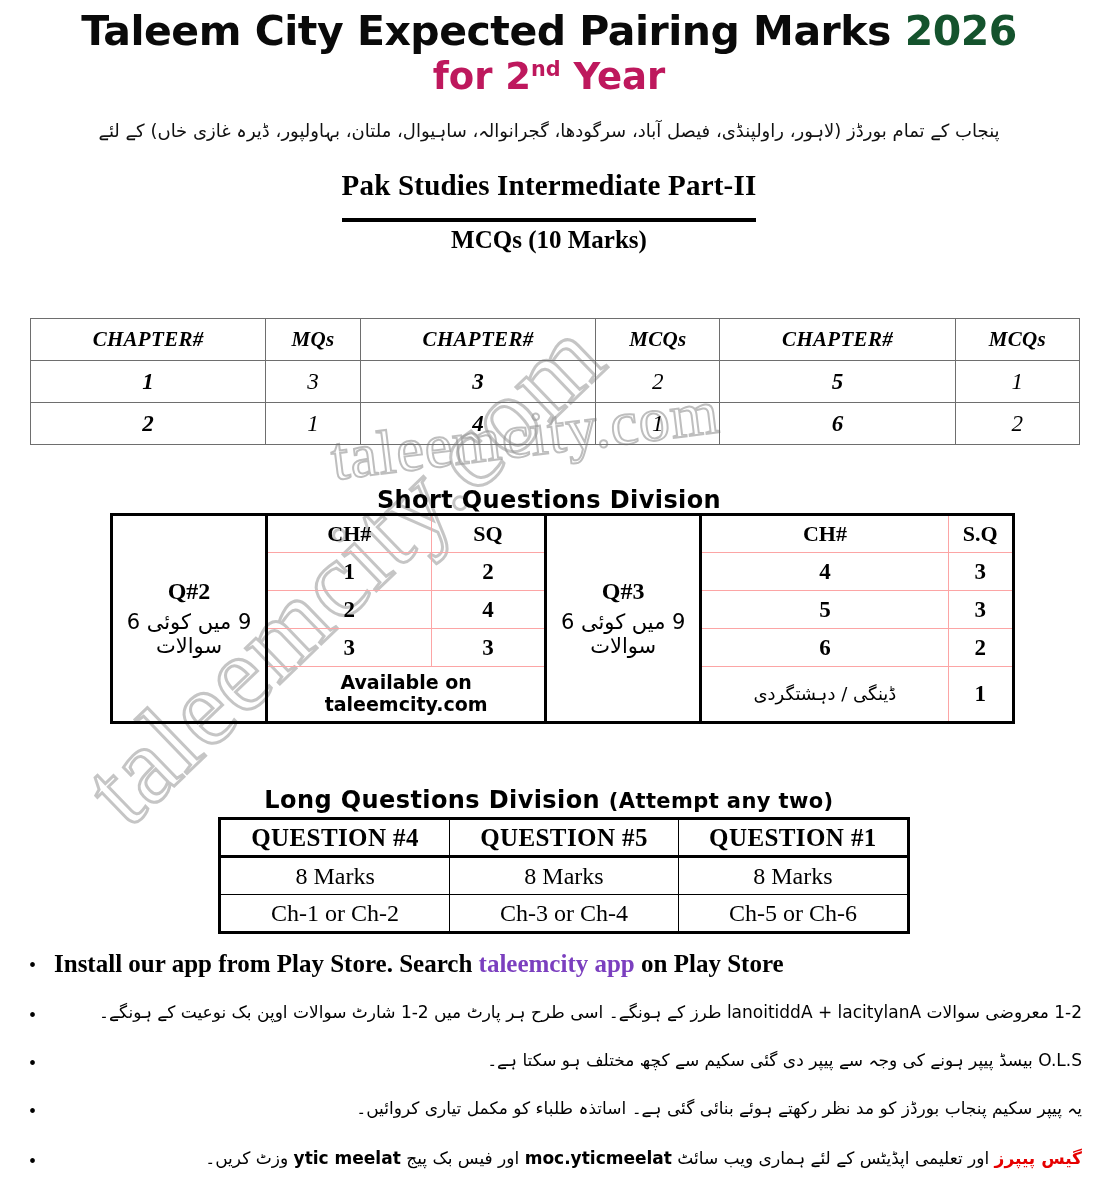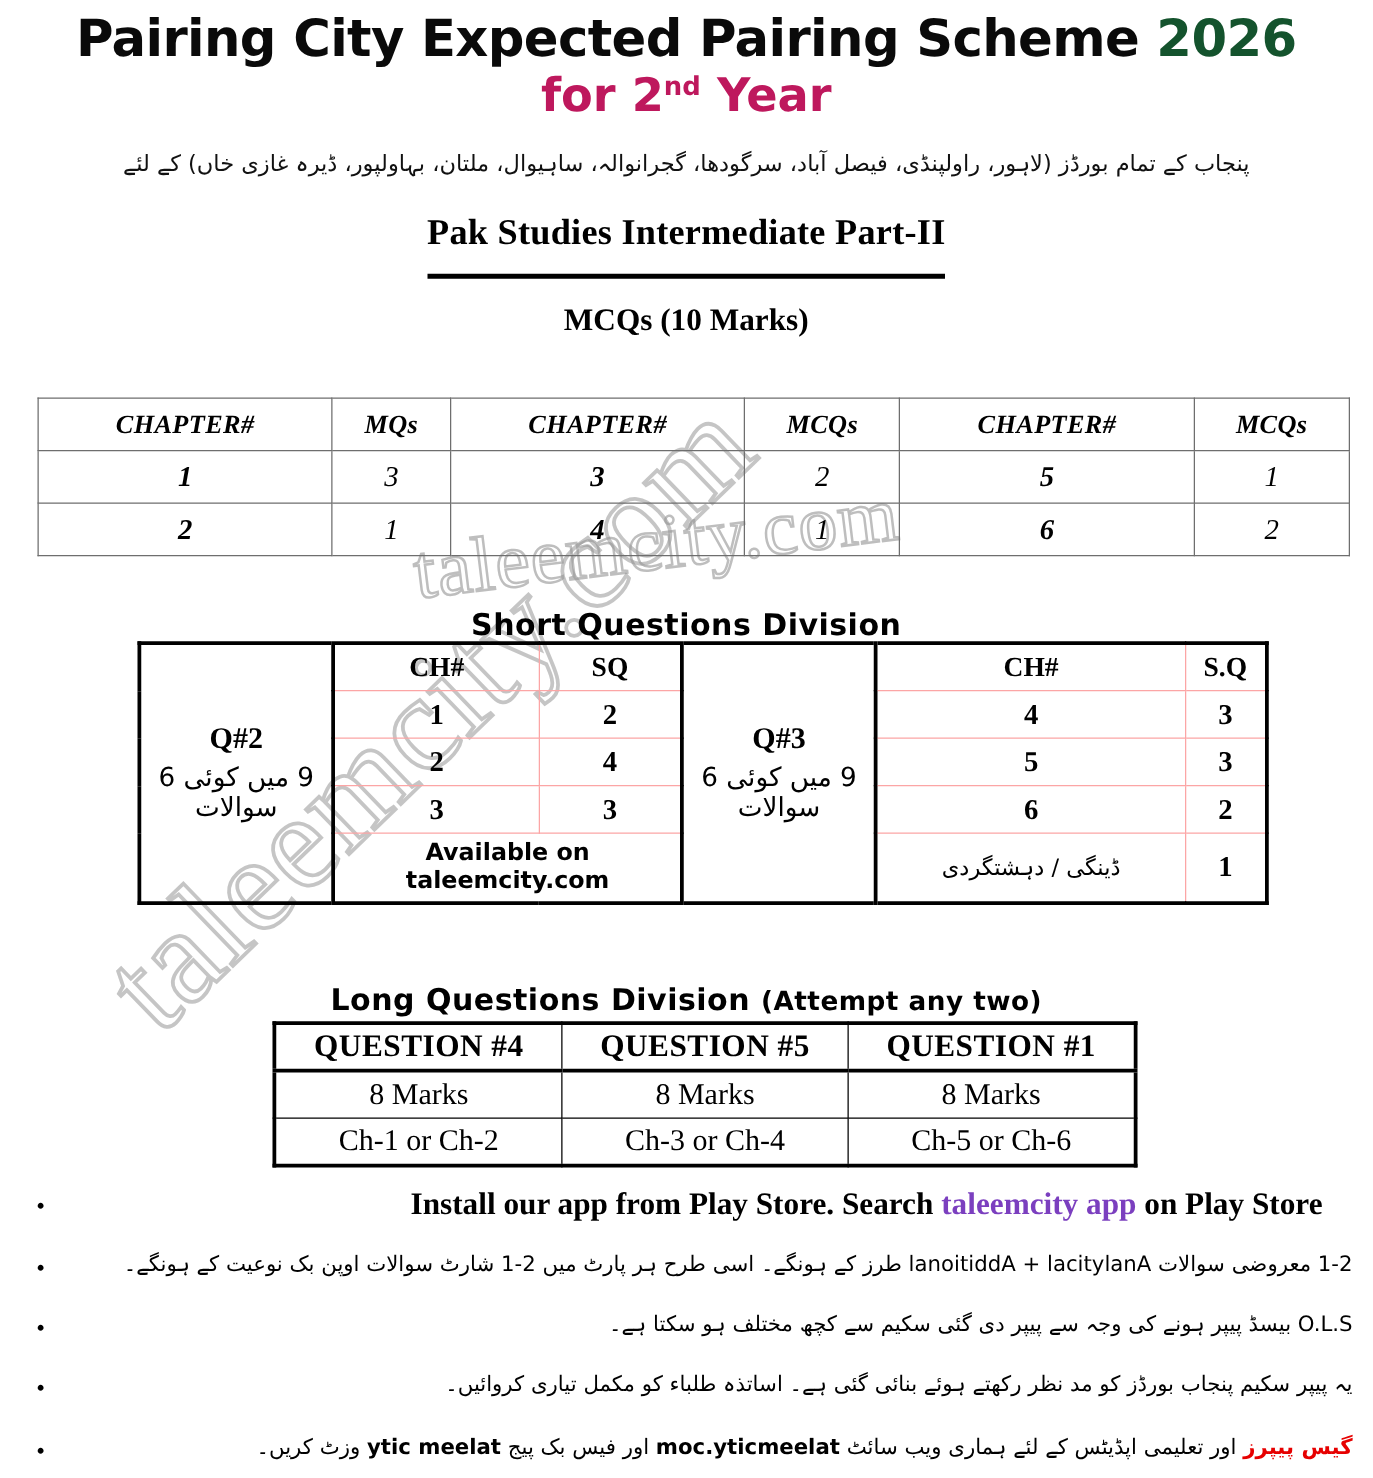--- a/index.html
+++ b/index.html
@@ -89,21 +89,21 @@
   }
   .subject span {
     border-bottom: 4px solid #000;
     padding-bottom: 17px;
   }
 
   .section-serif {
     text-align: center;
     font-size: 25px;
     font-weight: 700;
-    margin-top: 40px;
+    margin-top: 24px;
   }
 
   .section-round {
     text-align: center;
     font-family: "DejaVu Sans", sans-serif;
     font-weight: 700;
     font-size: 24px;
     letter-spacing: 0.4px;
     margin-top: 16px;
   }
@@ -202,21 +202,21 @@
     font-size: 20px;
     line-height: 1.3;
     padding-top: 2px;
   }
   .note-en {
     flex: 1;
     font-size: 25px;
     font-weight: 700;
     padding-left: 18px;
     padding-right: 40px;
-    text-align: right;
+    text-align: left;
   }
   .accent-purple { color: #7B3FBF; }
   .accent-red { color: #E60000; }
 
   .note-ur {
     flex: 1;
     font-family: "DejaVu Sans", sans-serif;
     font-size: 17px;
     direction: rtl;
     text-align: right;
@@ -236,21 +236,21 @@
 <body>
 
 <div class="wm-layer">
   <div class="wm wm-a">taleemcity.com</div>
   <div class="wm wm-b">taleemcity.com</div>
 </div>
 
 <div class="page">
 
   <div class="title-wrap">
-    <h1 class="title-main"><span>Pairing City Expected Pairing Scheme </span><span class="title-year">2026</span></h1>
+    <h1 class="title-main"><span>Taleem City Expected Pairing Marks </span><span class="title-year">2026</span></h1>
     <div class="title-sub"><span>for 2</span><sup>nd</sup><span> Year</span></div>
   </div>
 
   <div class="boards-line urdu">پنجاب کے تمام بورڈز (لاہور، راولپنڈی، فیصل آباد، سرگودھا، گجرانوالہ، ساہیوال، ملتان، بہاولپور، ڈیرہ غازی خاں) کے لئے</div>
 
   <div class="subject"><span>Pak Studies Intermediate Part-II</span></div>
 
   <div class="section-serif">MCQs (10 Marks)</div>
 
   <table class="mcq-table">

